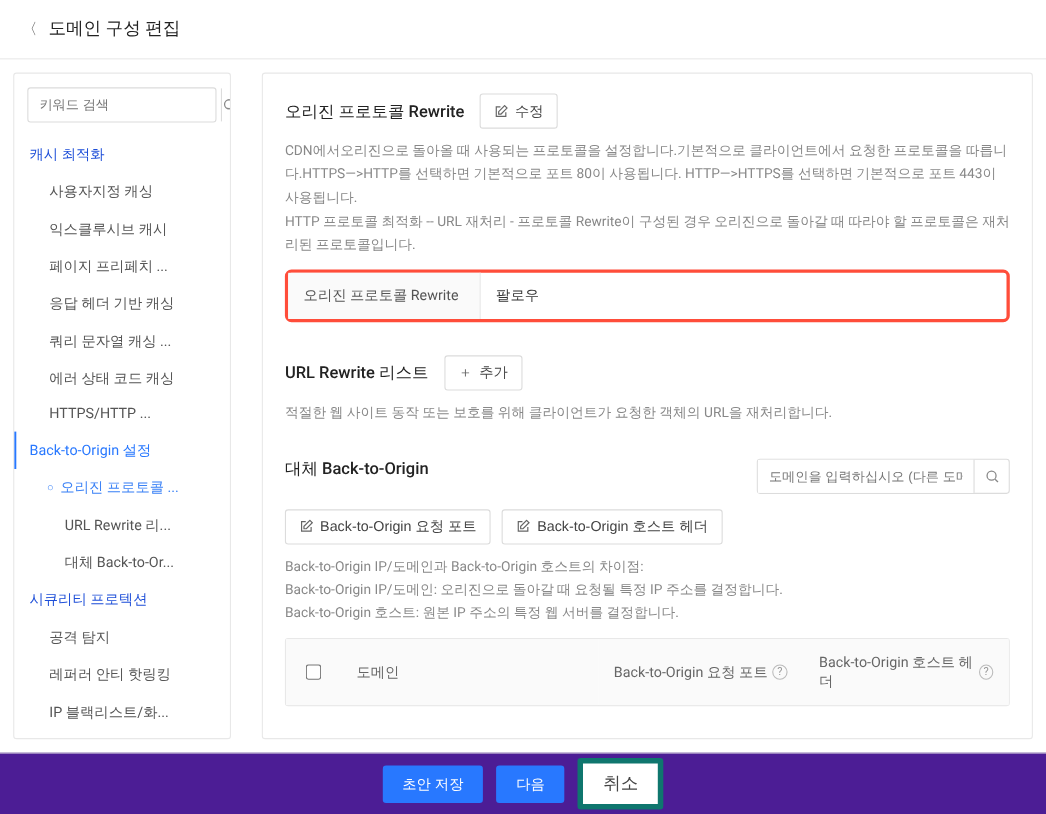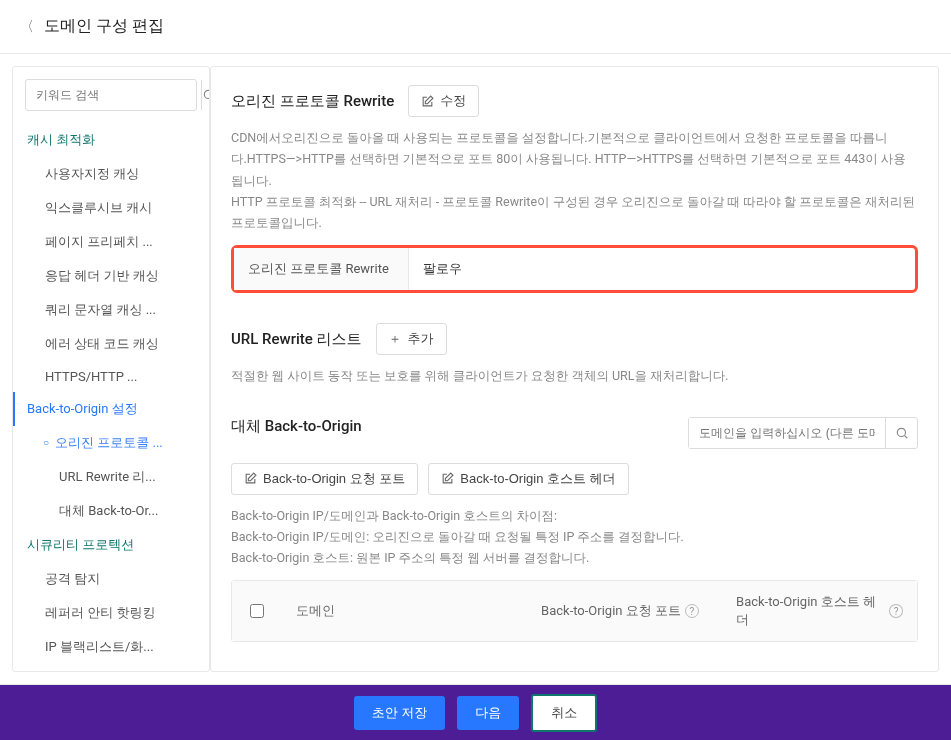--- a/index.html
+++ b/index.html
@@ -3,28 +3,28 @@
 <meta charset="utf-8">
 <style>
 * { box-sizing: border-box; margin: 0; padding: 0; }
 body { font-family: -apple-system, BlinkMacSystemFont, "Segoe UI", Roboto, "Helvetica Neue", Arial, sans-serif; font-size: 13px; color: #333; background: #fff; }
 .page { width: 951px; height: 740px; position: relative; overflow: hidden; }
 
 .header { display: flex; align-items: center; padding: 16px 20px; border-bottom: 1px solid #e8e8e8; }
 .header .back { margin-right: 10px; color: #666; font-size: 14px; cursor: pointer; }
 .header .title { font-size: 16px; font-weight: 500; color: #222; }
 
-.body { display: flex; height: calc(100% - 110px); padding: 12px; gap: 0; }
+.body { display: flex; height: calc(100% - 110px); padding: 12px; gap: 28px; }
 
 .sidebar { width: 198px; border: 1px solid #e8e8e8; border-radius: 3px; padding: 12px 0; overflow-y: auto; }
 .search-wrap { display: flex; margin: 0 12px 12px; border: 1px solid #dcdcdc; border-radius: 3px; height: 32px; }
 .search-wrap input { flex: 1; border: none; outline: none; padding: 0 10px; font-size: 12px; color: #333; background: transparent; }
 .search-wrap .btn { width: 32px; display: flex; align-items: center; justify-content: center; border-left: 1px solid #dcdcdc; cursor: pointer; color: #888; }
 
-.nav-group-title { padding: 8px 14px; font-size: 13px; color: #0f766e; cursor: pointer; }
+.nav-group-title { padding: 8px 14px; font-size: 13px; color: #1d4ed8; cursor: pointer; }
 .nav-item { padding: 8px 14px 8px 30px; font-size: 13px; color: #555; cursor: pointer; border-left: 2px solid transparent; white-space: nowrap; overflow: hidden; text-overflow: ellipsis; }
 .nav-item.active-group { color: #2878ff; border-left: 2px solid #2878ff; padding-left: 12px; }
 .nav-item.sub { padding-left: 44px; }
 .nav-item.sub.active { color: #3b82f6; }
 .nav-item.sub.active::before { content: "○"; margin-right: 6px; font-size: 10px; position: relative; top: -1px; }
 .nav-item.sub.active { padding-left: 28px; }
 
 .content { flex: 1; border: 1px solid #e8e8e8; border-radius: 3px; padding: 18px 20px; overflow-y: auto; }
 
 .section { margin-bottom: 30px; }
@@ -54,21 +54,21 @@
 .th { color: #666; background: #fafafa; }
 .col-check { width: 50px; justify-content: center; }
 .col-domain { flex: 1.3; }
 .col-port { flex: 1; }
 .col-host { flex: 1; }
 .q-icon { display: inline-flex; width: 14px; height: 14px; border: 1px solid #bbb; border-radius: 50%; font-size: 10px; align-items: center; justify-content: center; color: #999; margin-left: 4px; }
 .cell-input { width: 90%; height: 30px; border: 1px solid #dcdcdc; border-radius: 3px; padding: 0 8px; }
 
 .footer { position: absolute; bottom: 0; left: 0; right: 0; height: 56px; border-top: 1px solid #e8e8e8; display: flex; align-items: center; justify-content: center; gap: 12px; background: #4c1d95; }
 .btn-primary { background: #2878ff; color: #fff; border: none; padding: 8px 18px; border-radius: 3px; font-size: 13px; cursor: pointer; }
-.btn-secondary { background: #fff; color: #444; border: 2px solid #0f766e; padding: 8px 18px; border-radius: 3px; font-size: 13px; cursor: pointer; }
+.btn-secondary { background: #fff; color: #444; border: 5px solid #0f766e; padding: 8px 18px; border-radius: 3px; font-size: 16px; cursor: pointer; }
 
 input[type=checkbox] { width: 14px; height: 14px; cursor: pointer; }
 svg { display: block; }
 </style>
 </head>
 <body>
 
 <div class="page">
   <div class="header">
     <span class="back">〈</span>

